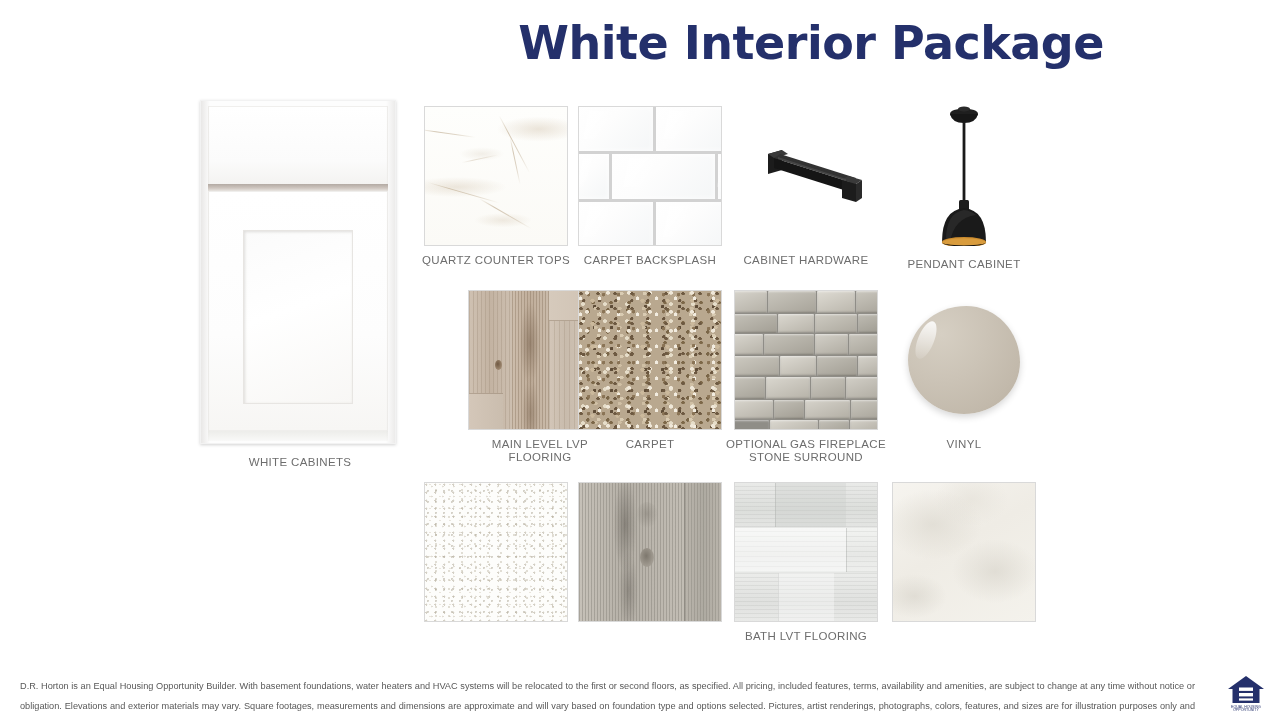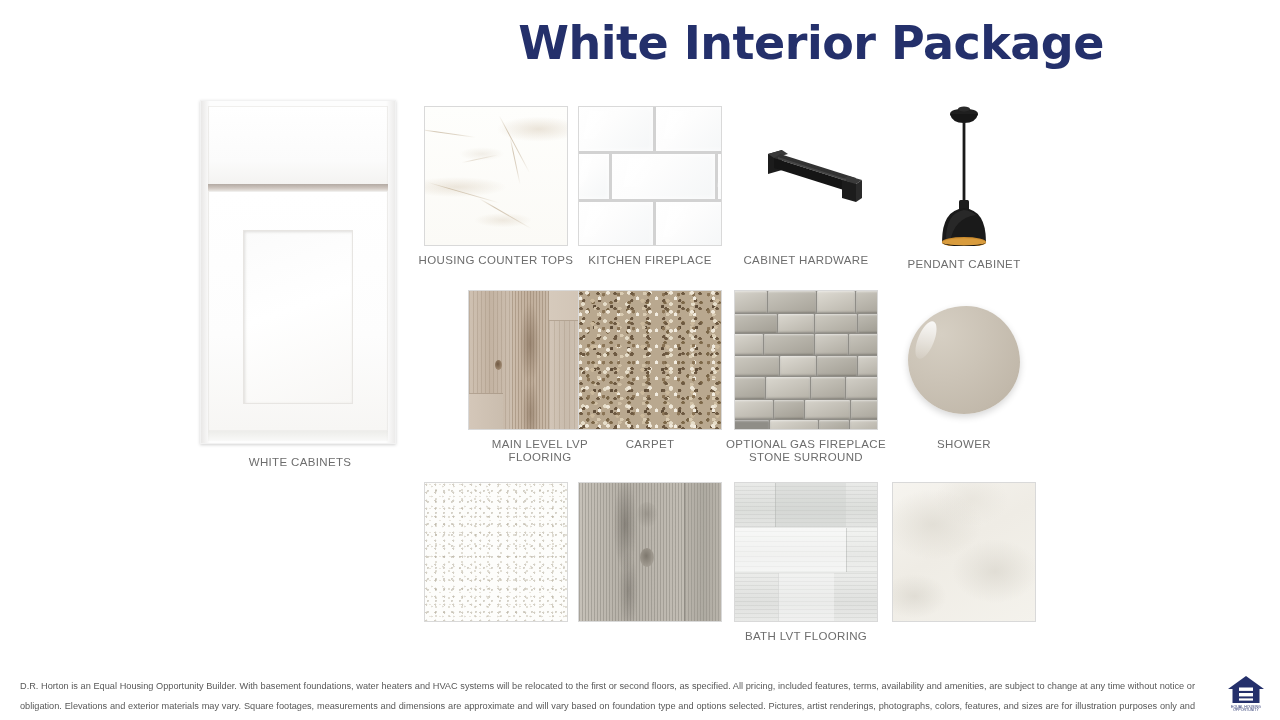--- a/index.html
+++ b/index.html
@@ -262,36 +262,36 @@
   <div class="swatch-img">
     <div class="tex-quartz-counter">
       <div class="vein" style="left:52%; top:6%; width:46%; transform:rotate(62deg); transform-origin:left center;"></div>
       <div class="vein" style="left:60%; top:22%; width:34%; transform:rotate(78deg); transform-origin:left center;"></div>
       <div class="vein" style="left:-4%; top:16%; width:40%; transform:rotate(8deg); transform-origin:left center;"></div>
       <div class="vein" style="left:2%; top:54%; width:52%; transform:rotate(16deg); transform-origin:left center;"></div>
       <div class="vein" style="left:38%; top:66%; width:42%; transform:rotate(30deg); transform-origin:left center;"></div>
       <div class="vein" style="left:26%; top:40%; width:26%; transform:rotate(-12deg); transform-origin:left center; opacity:.55;"></div>
     </div>
   </div>
-  <div class="swatch-label">HOUSING COUNTER TOPS</div>
+  <div class="swatch-label">QUARTZ COUNTER TOPS</div>
 </div>
 
 <div class="swatch" style="left:578px; top:106px;">
   <div class="swatch-img">
     <div class="tex-subway">
       <div class="tile" style="left:-4px; top:0px; width:78px; height:44px;"></div>
       <div class="tile" style="left:77px; top:0px; width:73px; height:44px;"></div>
       <div class="tile" style="left:-4px; top:47px; width:34px; height:45px;"></div>
       <div class="tile" style="left:33px; top:47px; width:103px; height:45px;"></div>
       <div class="tile" style="left:139px; top:47px; width:14px; height:45px;"></div>
       <div class="tile" style="left:-4px; top:95px; width:78px; height:48px;"></div>
       <div class="tile" style="left:77px; top:95px; width:73px; height:48px;"></div>
     </div>
   </div>
-  <div class="swatch-label">KITCHEN FIREPLACE</div>
+  <div class="swatch-label">CARPET BACKSPLASH</div>
 </div>
 
 <div class="swatch" style="left:734px; top:106px;">
   <div style="width:144px; height:140px; display:flex; align-items:center; justify-content:center;">
     <svg width="120" height="80" viewBox="0 0 120 80">
 
       <path d="M22 18 L36 14 L36 34 L22 38 Z" fill="#1c1c1c"></path>
       <path d="M22 18 L36 14 L42 18 L28 22 Z" fill="#3a3a3a"></path>
 
       <path d="M28 22 L104 46 L104 56 L28 32 Z" fill="#151515"></path>
@@ -414,21 +414,21 @@
   <div class="swatch-label" style="width:180px; margin-left:-18px;">
     <span>OPTIONAL GAS FIREPLACE</span><br>
     <span>STONE SURROUND</span>
   </div>
 </div>
 
 <div class="swatch" style="left:892px; top:290px;">
   <div class="paint-blob-wrap">
     <div class="paint-blob"></div>
   </div>
-  <div class="swatch-label">SHOWER</div>
+  <div class="swatch-label">VINYL</div>
 </div>
 
 <div class="swatch" style="left:424px; top:482px;">
   <div class="swatch-img">
     <div class="tex-quartz-bath"></div>
   </div>
 </div>
 
 <div class="swatch" style="left:578px; top:482px;">
   <div class="swatch-img">

